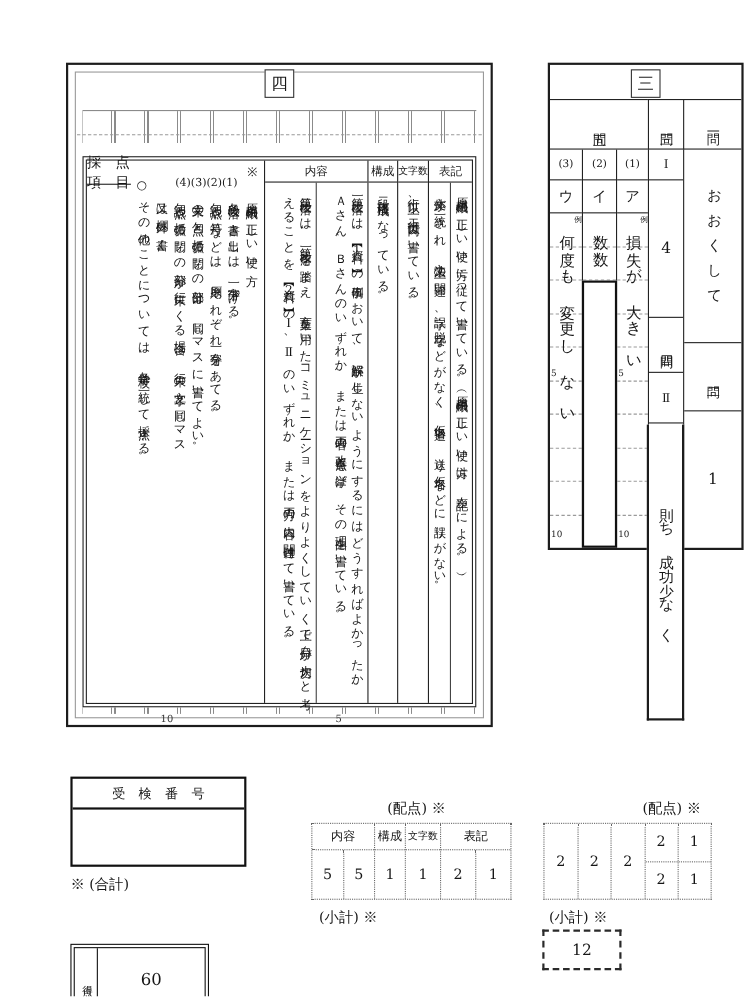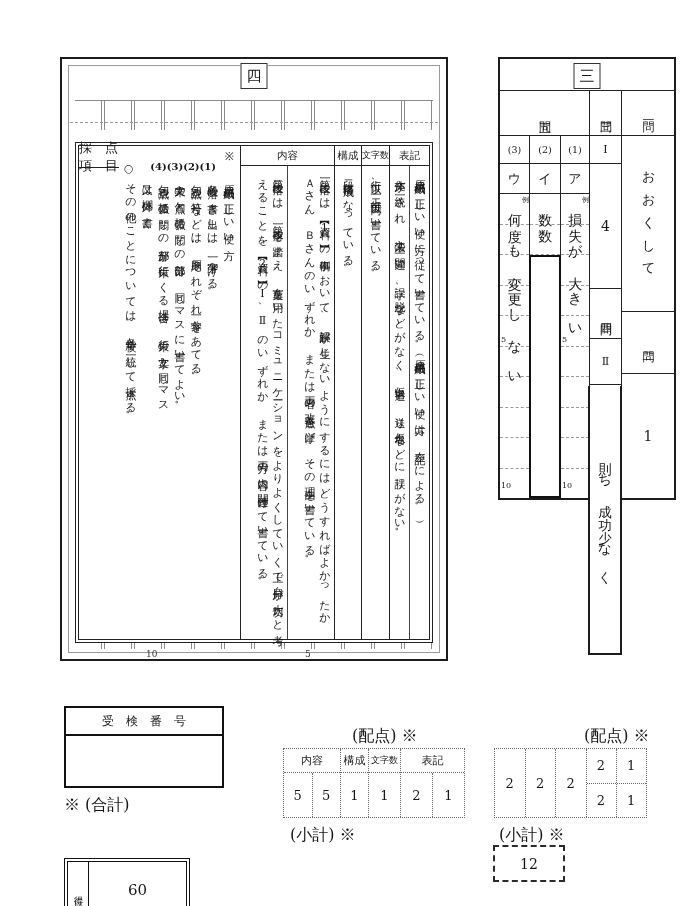--- a/index.html
+++ b/index.html
@@ -34,21 +34,21 @@
   .col-note { border-left:none; width:121px; position:relative; }
   .col-naiyo { width:94px; } .col-kosei { width:27px; } .col-mojisu { width:28px; } .col-hyoki { flex:1; }
   .col-head { height:20px; border-bottom:1px solid #222; display:flex; align-items:center;
               justify-content:center; font-size:10.5px; white-space:nowrap; }
   .col-content { flex:1; display:flex; flex-direction:row-reverse; min-height:0; }
   .sub { flex:1; padding:5px 2px 4px; }
   .subL { border-right:1px solid #444; }
   .single { flex:1; display:flex; justify-content:center; padding-top:5px; }
 
   .note-ast { position:absolute; top:2px; right:6px; font-size:11px; }
-  .note-nums { position:absolute; top:15px; right:24px; font-size:10px;font-weight:bold; }
+  .note-nums { position:absolute; top:15px; right:24px; font-size:10px; }
   .note-circle { position:absolute; top:16px; left:5px; font-size:11px; }
   .note-cols { height:100%; display:flex; flex-direction:row-reverse; justify-content:space-between;
                padding:30px 4px 6px; }
   .s4-num { position:absolute; bottom:0px; font-size:9px; color:#333; }
 
   
   .sheet3 { position:absolute; left:498px; top:57px; width:178px; height:443px;
             border:2px solid #1c1c1c; background:#fff; }
   .hdr-cell { position:absolute; top:31px; height:46px; border-top:1px solid #222;
               border-bottom:1px solid #222; display:flex; align-items:center; justify-content:center; }
@@ -76,21 +76,21 @@
   .q4text { position:absolute; left:589px; top:390px; width:32px; height:262px;
             display:flex; justify-content:center; z-index:3; }
   .q4text span { writing-mode:vertical-rl; text-orientation:upright; font-size:13.5px;
                  letter-spacing:13px; padding-top:62px; line-height:1.1; }
 
   
   .examnum { position:absolute; left:64px; top:706px; width:160px; height:82px;
              border:2px solid #111; background:#fff; }
   .examnum-head { height:28px; border-bottom:2px solid #111; display:flex; align-items:center;
                   justify-content:center; font-size:12px; }
-  .lbl { position:absolute; font-size:16px; }
+  .lbl { position:absolute; font-size:13px; }
   .totalbox { position:absolute; left:64px; top:858px; width:126px; height:64px;
               border:1px solid #111; padding:2px; }
   .totalbox-in { border:1px solid #111; height:100%; display:flex; }
   .totalbox-side { width:21px; border-right:1px solid #111; display:flex; align-items:center;
                    justify-content:center; }
   .totalbox-side span { writing-mode:vertical-rl; text-orientation:upright; font-size:9.5px; letter-spacing:2px; }
   .totalbox-val { flex:1; display:flex; align-items:center; justify-content:center; font-size:15px; }
 
   .dot-tbl { position:absolute; border:1px dotted #666; display:flex; background:#fff; }
   .dt-group { display:flex; flex-direction:column; }

